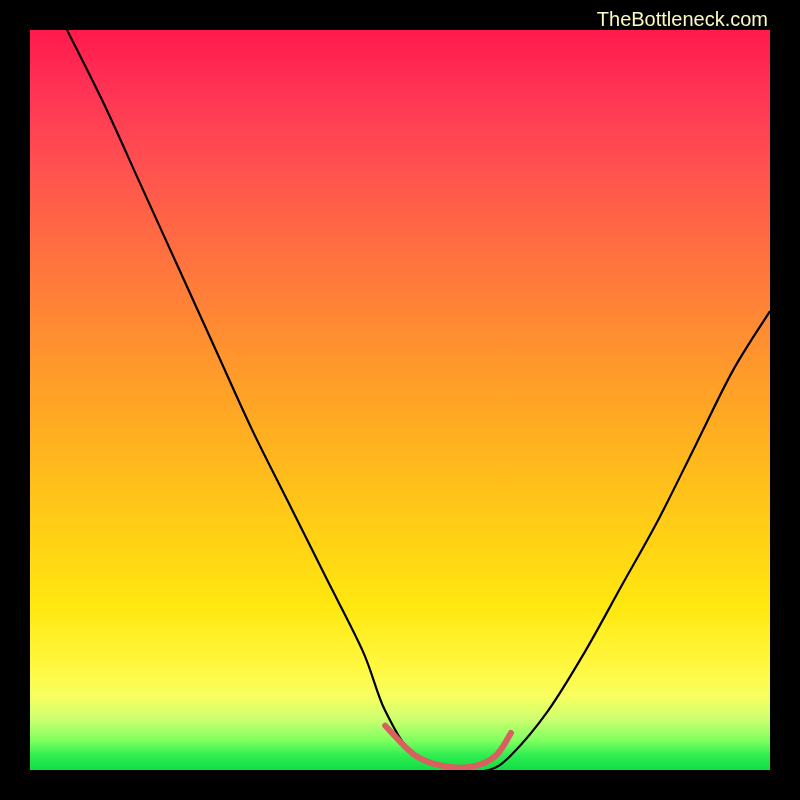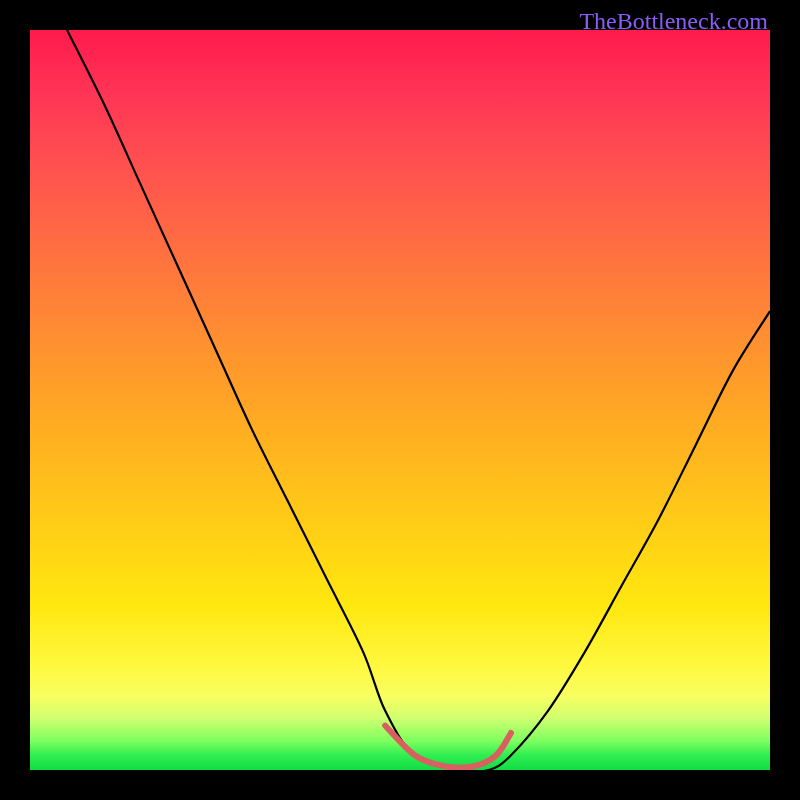--- a/index.html
+++ b/index.html
@@ -38,23 +38,23 @@
         #d0ff70 93%,
         #80ff60 96%,
         #30ee50 98%,
         #10dd45 100%
       );
     }
     .watermark {
       position: absolute;
       top: 8px;
       right: 32px;
-      color: #8b5cf6;
-      font-size: 24px;
-      font-family: Liberation Serif, serif;
+      color: #fef9c3;
+      font-size: 20px;
+      font-family: Liberation Sans, sans-serif;
       z-index: 10;
     }
     svg {
       position: absolute;
       top: 0;
       left: 0;
       width: 100%;
       height: 100%;
       z-index: 5;
     }

